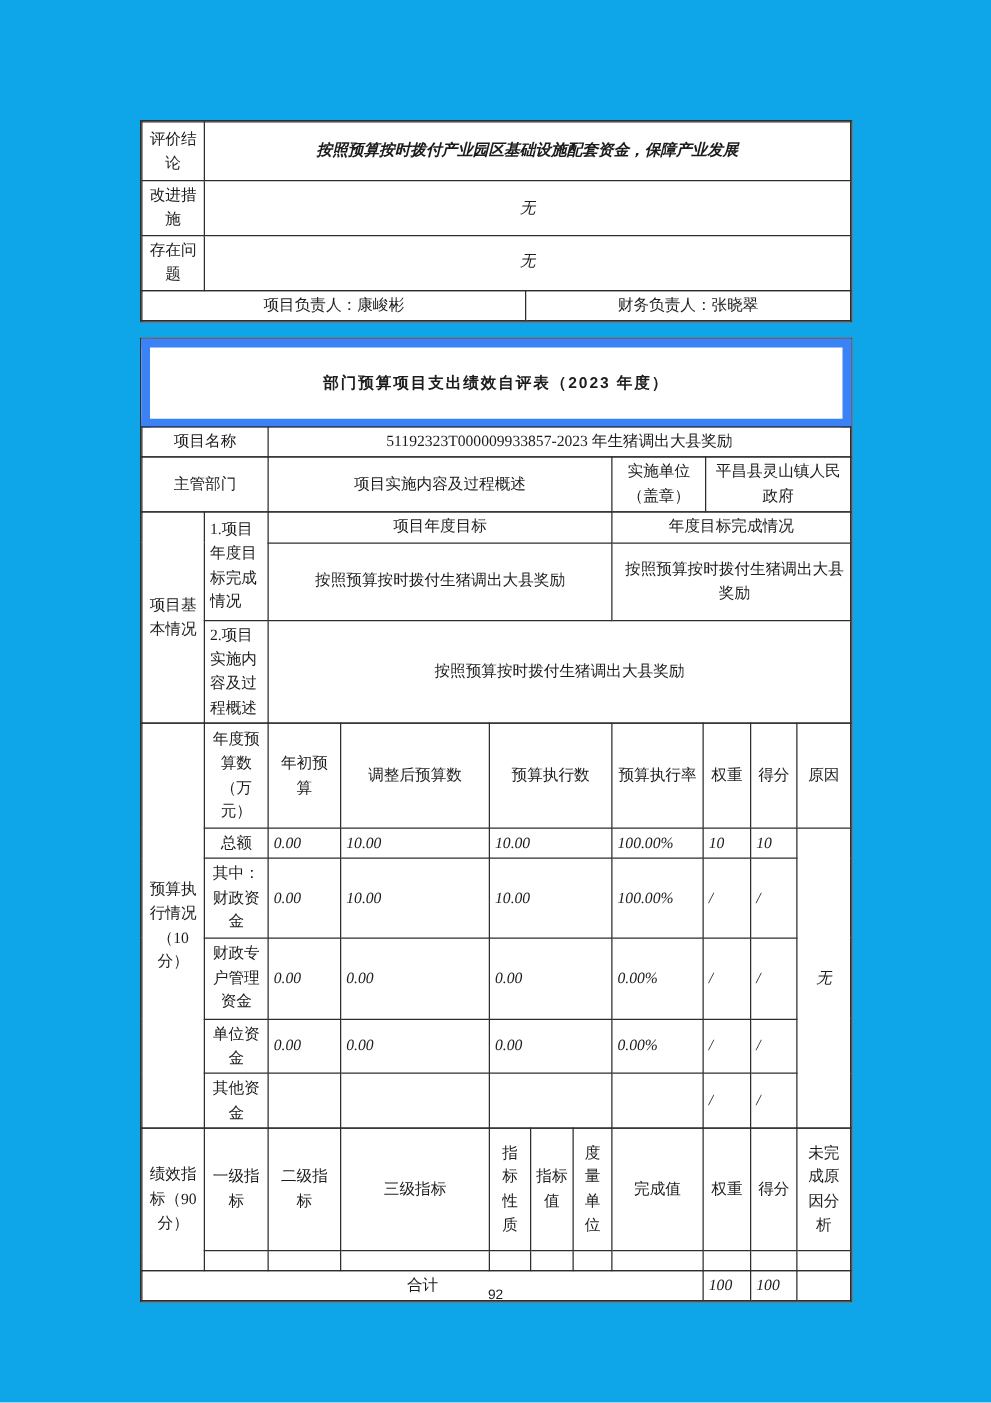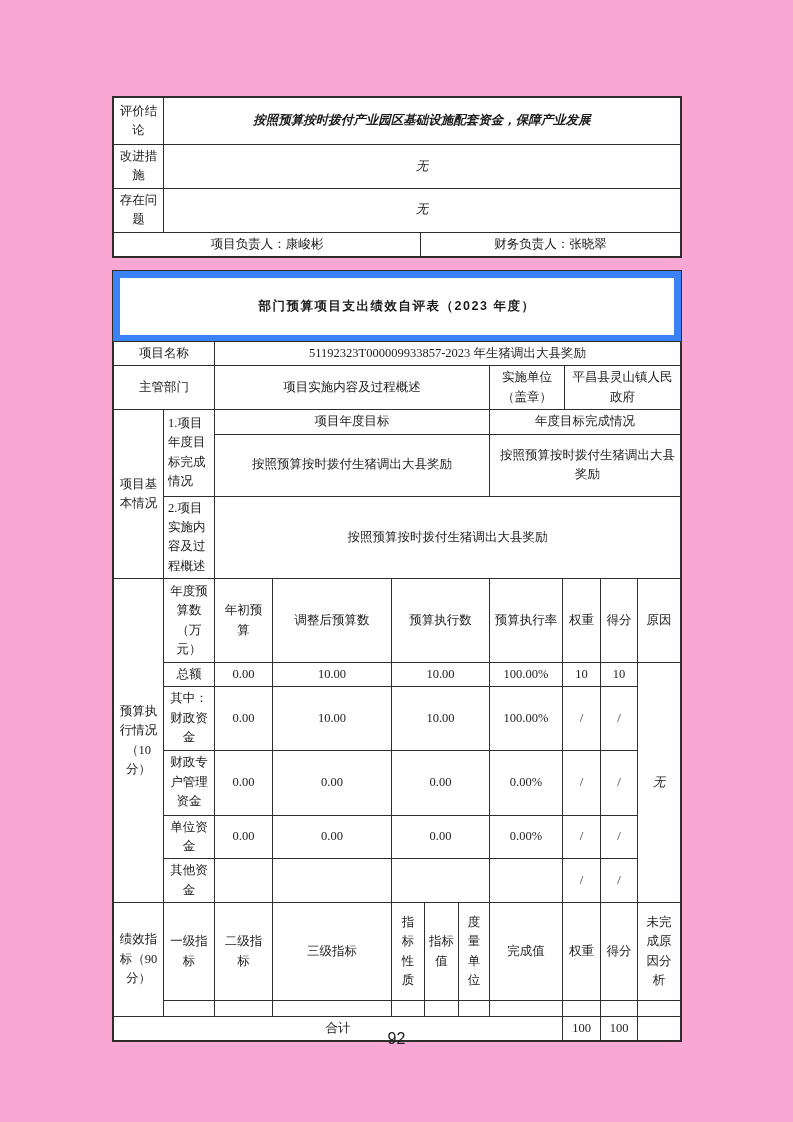--- a/index.html
+++ b/index.html
@@ -1,45 +1,45 @@
 <!DOCTYPE html>
 <html><head>
 <meta charset="utf-8">
 <style>
   html,body{margin:0;padding:0;background:#ffffff;}
   .sheet{
-    position:relative;width:793px;height:1122px;background:#f9a8d4;
+    position:relative;width:793px;height:1122px;background:#0ea5e9;
     font-family:"Liberation Serif","DejaVu Serif",serif;
     color:#1c1c1c;overflow:hidden;
   }
   .tw{position:absolute;left:112px;width:570px;border:1px solid #2e2e2e;box-sizing:border-box;background:#fff;}
   table.t{border-collapse:collapse;table-layout:fixed;width:100%;}
   table.t.neg{margin-top:-1px;}
   .t td{
     border:1px solid #2e2e2e;font-size:12.5px;line-height:1.55;
     vertical-align:middle;overflow:hidden;word-break:break-all;
     padding:2px 4px;
   }
   .lab1{padding:2px 9px;text-align:center;}   
   .lab2{padding:2px 4px;text-align:center;}   
   .labL{padding:2px 4px;text-align:left;}     
   .labW{padding:2px 7px;text-align:center;}   
   .labN{padding:2px 3px;text-align:center;}   
   .val{padding:2px 8px;text-align:center;}
-  .num{text-align:center;padding:2px 2px;}
+  .num{padding:2px 2px;font-style:italic;}
   .ctr{text-align:center;}
   .it{font-style:italic;}
   .bi{font-style:italic;font-weight:bold;}
   .title-cell{
     font-family:"Liberation Sans","DejaVu Sans",sans-serif;
     font-weight:bold;font-size:20px;letter-spacing:1.5px;text-align:center;
   }
   .pagenum{
     position:absolute;top:1030px;left:0;width:100%;text-align:center;
-    font-size:16px;font-family:"Liberation Sans","DejaVu Sans",sans-serif;color:#222;
+    font-size:11px;font-family:"Liberation Sans","DejaVu Sans",sans-serif;color:#222;
   }
 </style>
 </head>
 <body>
 
 <div class="sheet">
 
   <div class="tw" style="top:96px;">
     <table class="t">
       <colgroup>

